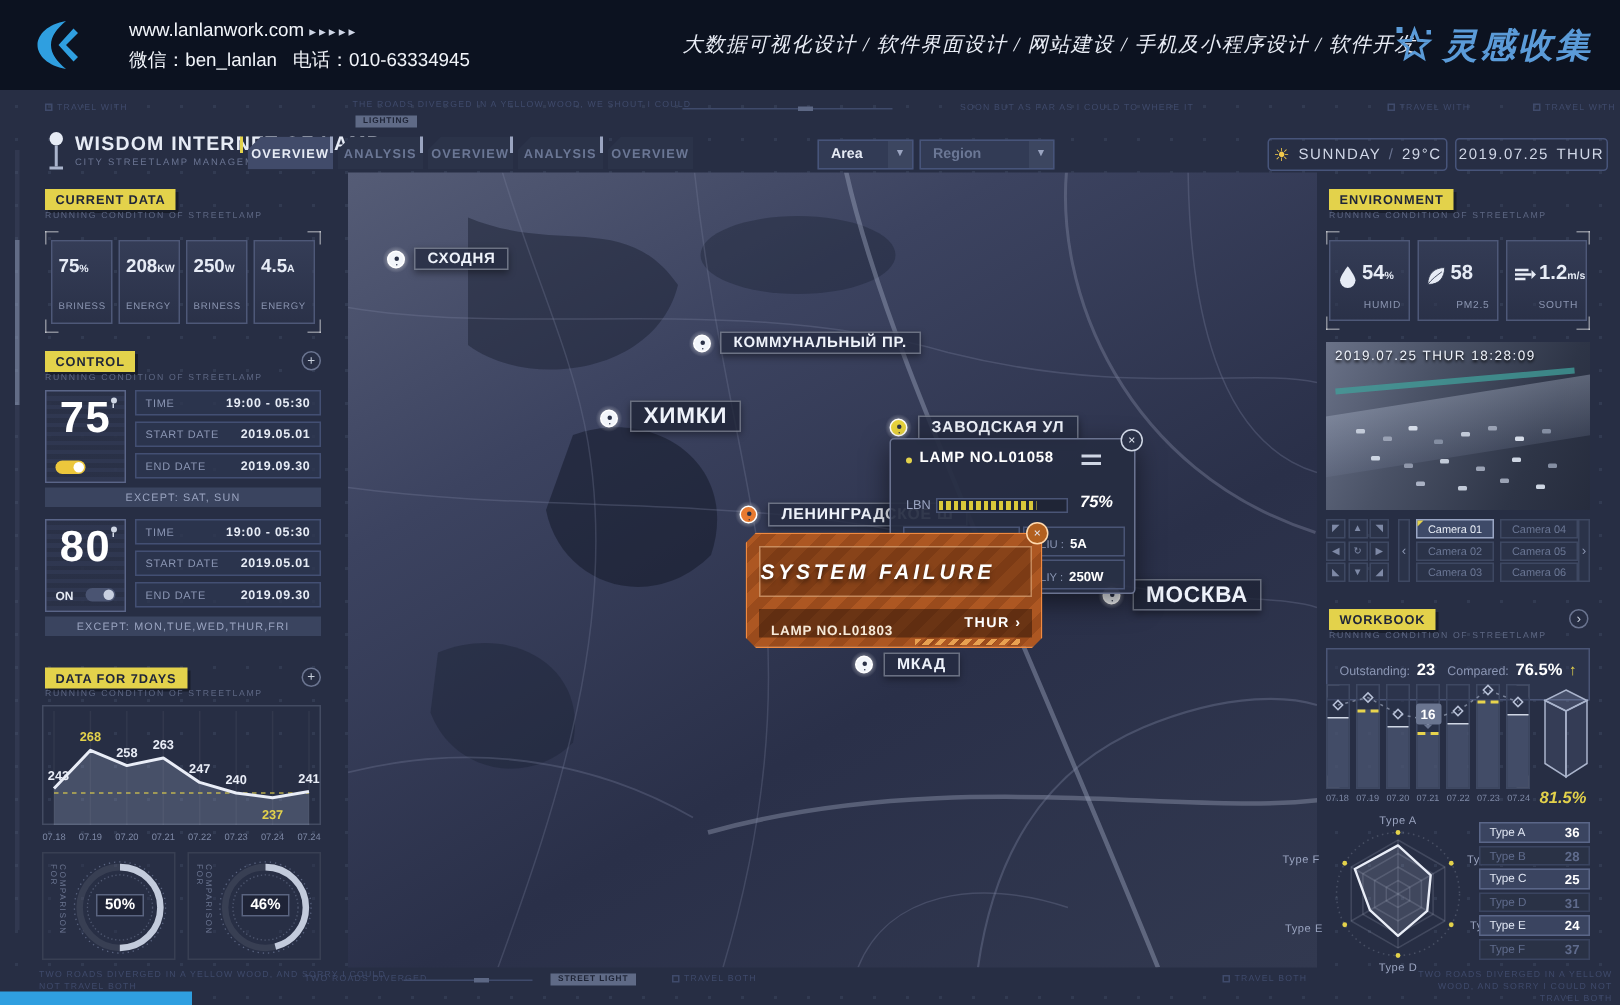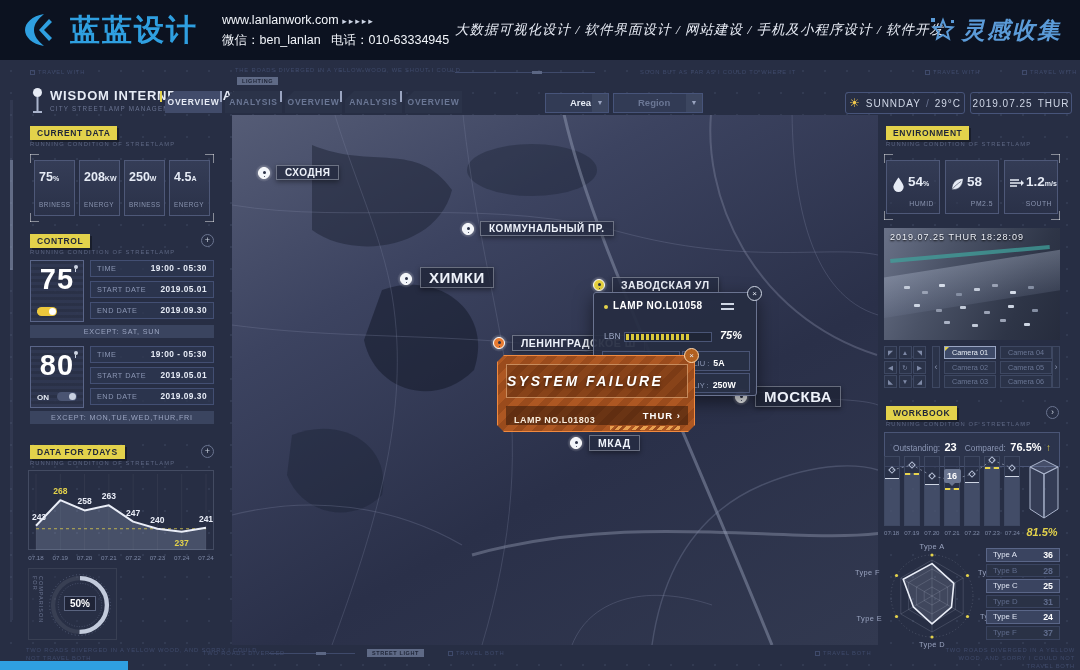--- a/index.html
+++ b/index.html
@@ -39,21 +39,21 @@
   .dline{position:absolute;height:1px;background:#3f4a6b}
   .dline::after{content:"";position:absolute;left:55%;top:-1px;width:10px;height:3px;background:#5c6784}
   
   .app-title{position:absolute;left:50px;top:28px;color:var(--txt);font-size:13px;font-weight:bold;letter-spacing:.8px}
   .app-sub{position:absolute;left:50px;top:45px;color:#6a7492;font-size:6.3px;letter-spacing:1.2px}
   .tab{position:absolute;top:31px;width:57px;height:22px;line-height:22px;text-align:center;font-size:8.5px;font-weight:bold;letter-spacing:.8px;
     background:#2b3349;color:#6b7795;clip-path:polygon(9px 0,100% 0,100% 100%,0 100%,0 9px);cursor:pointer}
   .tab.active{background:#414b6a;color:var(--txt)}
   .tab-tick{position:absolute;top:31px;width:2px;height:11px;background:#9aa4c0}
   .tab-tick.y{background:var(--yellow)}
-  .select{position:absolute;top:33px;height:20px;background:#323b55;border:1px solid #47547a;color:var(--txt);font-size:9.5px;font-weight:bold;line-height:18px;padding-left:24px;cursor:pointer}
+  .select{position:absolute;top:33px;height:20px;background:#323b55;border:1px solid #47547a;color:var(--txt);font-size:9.5px;font-weight:bold;line-height:18px;padding-left:8px;cursor:pointer}
   .select .caret{position:absolute;right:0;top:0;width:16px;height:18px;background:#3c4660;color:#9aa4c0;text-align:center;font-size:7px;line-height:18px}
   .select.dim{color:#6b7795}
   .wbox{position:absolute;top:32px;height:22px;border:1px solid #47547a;border-radius:3px;color:#cfd6e6;font-size:10px;letter-spacing:1px;display:flex;align-items:center;justify-content:center;gap:5px}
   
   .statcards{position:absolute;display:flex;gap:4px;padding:6px 4px}
   .scard{width:41px;height:56px;border:1px solid #4e5878;background:linear-gradient(rgba(64,73,102,.55),rgba(45,52,76,.55));position:relative}
   .scard .v{position:absolute;left:4px;top:9px;color:var(--txt);font-size:12.5px;font-weight:bold}
   .scard .u{font-size:7px;font-weight:bold}
   .scard .l{position:absolute;left:4px;bottom:7px;color:var(--mut);font-size:6.4px;letter-spacing:.5px}
   .plus-btn{position:absolute;width:13px;height:13px;border:1px solid #6a7490;border-radius:50%;color:#c8d0dc;font-size:9px;line-height:11px;text-align:center;cursor:pointer}
@@ -149,21 +149,20 @@
 <body>
 
 <div class="page">
 
   <header class="topbar">
     <div class="logo-wrap">
       <svg width="40" height="34" viewBox="0 0 40 34">
         <path d="M22 1 C10 3 3 10 3 17 C3 24 10 31 22 33 C16 28 12 23 12 17 C12 11 16 6 22 1 Z" fill="#2f9fe0"></path>
         <path d="M27 6 L17 17 L27 28 L30 25 L22 17 L30 9 Z" fill="#2f9fe0"></path>
       </svg>
-      <span class="logo-text">蓝蓝设计</span>
     </div>
     <div class="site-info">
       <div><span>www.lanlanwork.com</span>
            <span class="arr">▸▸▸▸▸</span></div>
       <div><span>微信：ben_lanlan</span>&nbsp;&nbsp;
            <span>电话：010-63334945</span></div>
     </div>
     <div class="services">大数据可视化设计 / 软件界面设计 / 网站建设 / 手机及小程序设计 / 软件开发</div>
     <div class="collect">
       <svg width="26" height="26" viewBox="0 0 26 26">
@@ -328,20 +327,30 @@
     <div class="gauge-box corners" style="left:28px;top:508px">
       <span class="vlabel">COMPARISON FOR</span>
       <svg class="gauge" width="66" height="66" viewBox="0 0 76 76">
         <circle cx="38" cy="38" r="35" fill="none" stroke="#5a6480" stroke-width="1" stroke-dasharray="1 3"></circle>
         <circle cx="38" cy="38" r="25" fill="none" stroke="#6a7490" stroke-width="1" stroke-dasharray="1 2" opacity=".6"></circle>
         <circle cx="38" cy="38" r="31" fill="none" stroke="rgba(255,255,255,.08)" stroke-width="5"></circle>
         <circle class="gauge-arc" cx="38" cy="38" r="31" fill="none" stroke="#c3cbdc" stroke-width="5" transform="rotate(-90 38 38)" stroke-dasharray="97.38937226128358 194.77874452256717"></circle>
       </svg>
       <span class="pct">50%</span>
     </div>
+    <div class="gauge-box corners" style="left:125px;top:508px">
+      <span class="vlabel">COMPARISON FOR</span>
+      <svg class="gauge" width="66" height="66" viewBox="0 0 76 76">
+        <circle cx="38" cy="38" r="35" fill="none" stroke="#5a6480" stroke-width="1" stroke-dasharray="1 3"></circle>
+        <circle cx="38" cy="38" r="25" fill="none" stroke="#6a7490" stroke-width="1" stroke-dasharray="1 2" opacity=".6"></circle>
+        <circle cx="38" cy="38" r="31" fill="none" stroke="rgba(255,255,255,.08)" stroke-width="5"></circle>
+        <circle class="gauge-arc" cx="38" cy="38" r="31" fill="none" stroke="#c3cbdc" stroke-width="5" transform="rotate(-90 38 38)" stroke-dasharray="89.5982224803809 194.77874452256717"></circle>
+      </svg>
+      <span class="pct">46%</span>
+    </div>
 
     <div class="map corners">
       <svg width="646" height="530" viewBox="0 0 646 530">
         <path d="M80 30 C140 55 185 25 220 75 C205 135 120 145 80 115 Z" fill="#1c2234" opacity=".5"></path>
         <ellipse cx="300" cy="55" rx="65" ry="26" fill="#1c2234" opacity=".4"></ellipse>
         <path d="M150 175 C205 155 262 195 242 255 C202 295 142 275 132 225 Z" fill="#141a2a" opacity=".55"></path>
         <path d="M60 320 C110 300 160 330 150 380 C120 410 70 400 55 360 Z" fill="#1a2133" opacity=".4"></path>
         <path d="M330 -10 C355 110 430 260 540 530" stroke="#9aa2ba" stroke-width="3" fill="none" opacity=".45"></path>
         <path d="M480 -10 C468 80 520 200 645 240" stroke="#8b93ad" stroke-width="2" fill="none" opacity=".35"></path>
         <path d="M240 440 C400 395 560 430 650 418" stroke="#9aa2ba" stroke-width="3" fill="none" opacity=".4"></path>

